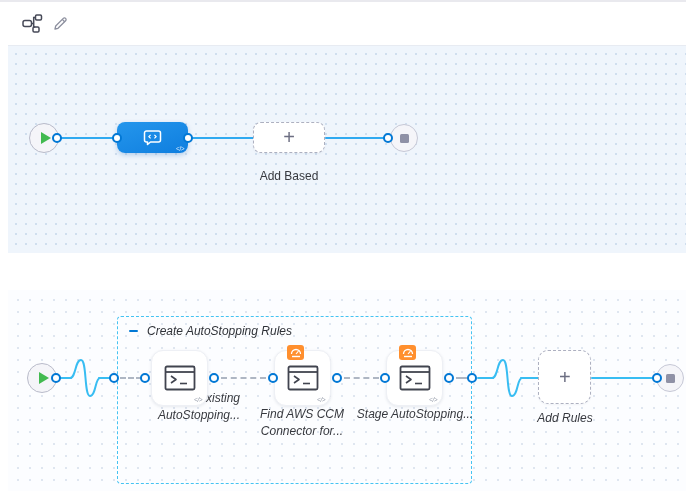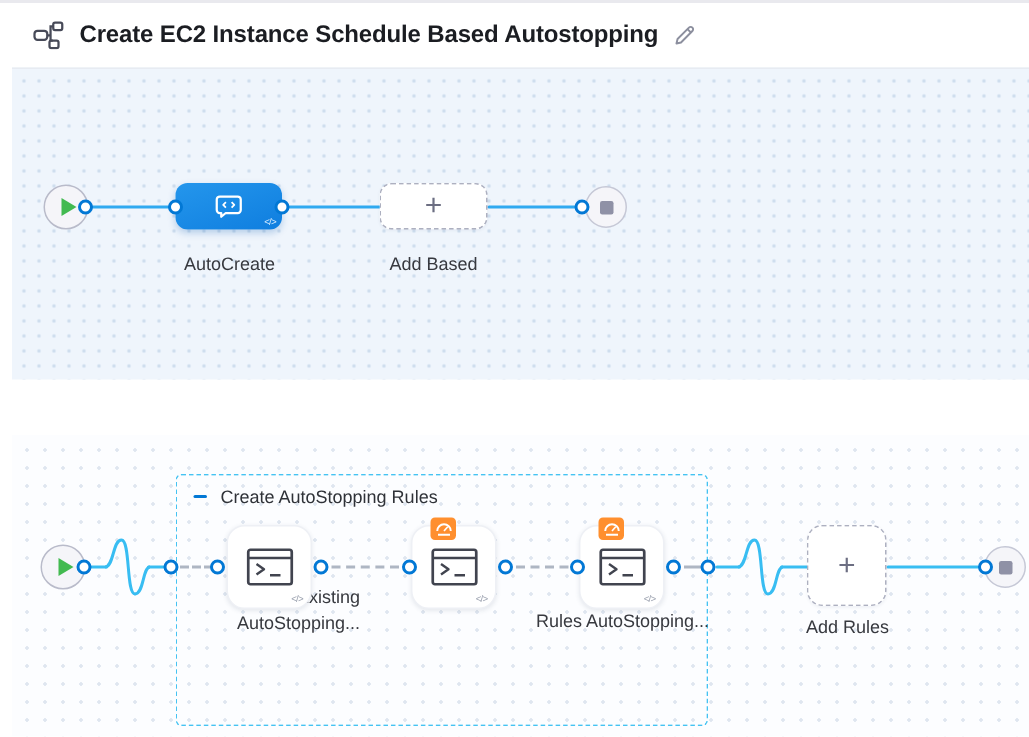--- a/index.html
+++ b/index.html
@@ -15,21 +15,21 @@
 
   
   .canvas1 { position:absolute; left:8px; top:45px; width:678px; height:208px;
     background-color:#eff5fc;
     background-image:radial-gradient(circle, #cfdeee 1px, rgba(0,0,0,0) 1.4px);
     background-size:10px 10px; background-position:3px 3px;
     border-top:1px solid #e7ebf2; }
   .canvas2 { position:absolute; left:8px; top:290px; width:678px; height:201px;
     background-color:#fcfdff;
     background-image:radial-gradient(circle, #dfe6f0 1px, rgba(0,0,0,0) 1.4px);
-    background-size:12px 12px; background-position:4px 4px; }
+    background-size:12px 12px; background-position:4px 4px;font-style:italic; }
 
   
   .hline { position:absolute; height:2px; border-radius:1px; z-index:1; }
   .c1 .hline { background:#2fa9f0; }
   .c2 .hline { background:#38bdf2; }
   .dline { position:absolute; height:0; border-top:2px dashed #aeb6c3; z-index:1; }
   .port { position:absolute; width:10px; height:10px; border-radius:50%;
     background:#fff; border:2px solid #0278d5; z-index:4; }
   .startnode { position:absolute; width:30px; height:30px; border-radius:50%;
     background:#f5f5f9; border:1.5px solid #b9bbca; z-index:2;
@@ -77,21 +77,20 @@
 
 <div class="header">
   <span style="display:flex;">
     <svg width="21" height="19" viewBox="0 0 21 19" fill="none" stroke="#474a58" stroke-width="1.5">
       <rect x="1" y="6.5" width="8.5" height="6" rx="2"></rect>
       <rect x="13.5" y="1" width="6" height="5" rx="1.2"></rect>
       <rect x="11" y="13" width="6" height="5" rx="1.2"></rect>
       <path d="M9.5,9.5 h2.2 v-6 h1.8 M11.7,9.5 v3.5 h1.5"></path>
     </svg>
   </span>
-  <span class="ptitle">Create EC2 Instance Schedule Based Autostopping</span>
   <span class="icon-btn">
     <svg width="15" height="15" viewBox="0 0 15 15" fill="none" stroke="#8c8f9e" stroke-width="1.3" stroke-linejoin="round">
       <path d="M2,13 L2.7,10 L10.3,2.4 a1.6,1.6 0 0 1 2.3,2.3 L5,12.3 Z"></path>
       <path d="M9.3,3.4 l2.3,2.3"></path>
     </svg>
   </span>
 </div>
 
 <div class="canvas1 c1">
 
@@ -120,21 +119,20 @@
     <span>+</span>
   </div>
 
   <div class="hline" style="left:317px; top:91px; width:61px;"></div>
   <span class="port" style="left:375px; top:87px;"></span>
 
   <div class="endnode" style="left:382px; top:78px;">
     <span class="sq"></span>
   </div>
 
-  <div class="nodelabel" style="left:100px; top:122px; width:90px;">AutoCreate</div>
   <div class="nodelabel" style="left:245px; top:122px; width:72px;">Add Based</div>
 </div>
 
 <div class="canvas2 c2">
 
   <div class="group-box">
     <div class="group-head">
       <span class="minus-bar"></span>
       <span class="group-label">Create AutoStopping Rules</span>
     </div>
@@ -227,15 +225,16 @@
     <span>+</span>
   </div>
 
   <div class="hline" style="left:583px; top:87px; width:62px;"></div>
   <span class="port" style="left:644px; top:83px;"></span>
   <div class="endnode" style="left:648px; top:74px;">
     <span class="sq"></span>
   </div>
 
   <div class="nodelabel" style="left:112px; top:100px; width:120px;text-align:right;">Find Existing AutoStopping...</div>
-  <div class="nodelabel" style="left:347px; top:116px; width:120px;">Rules AutoStopping...</div>
+  <div class="nodelabel" style="left:234px; top:116px; width:120px;">Find AWS CCM Connector for...</div>
+  <div class="nodelabel" style="left:347px; top:116px; width:120px;">Stage AutoStopping...</div>
   <div class="nodelabel" style="left:520px; top:120px; width:74px;">Add Rules</div>
 </div>
 
 </body></html>

